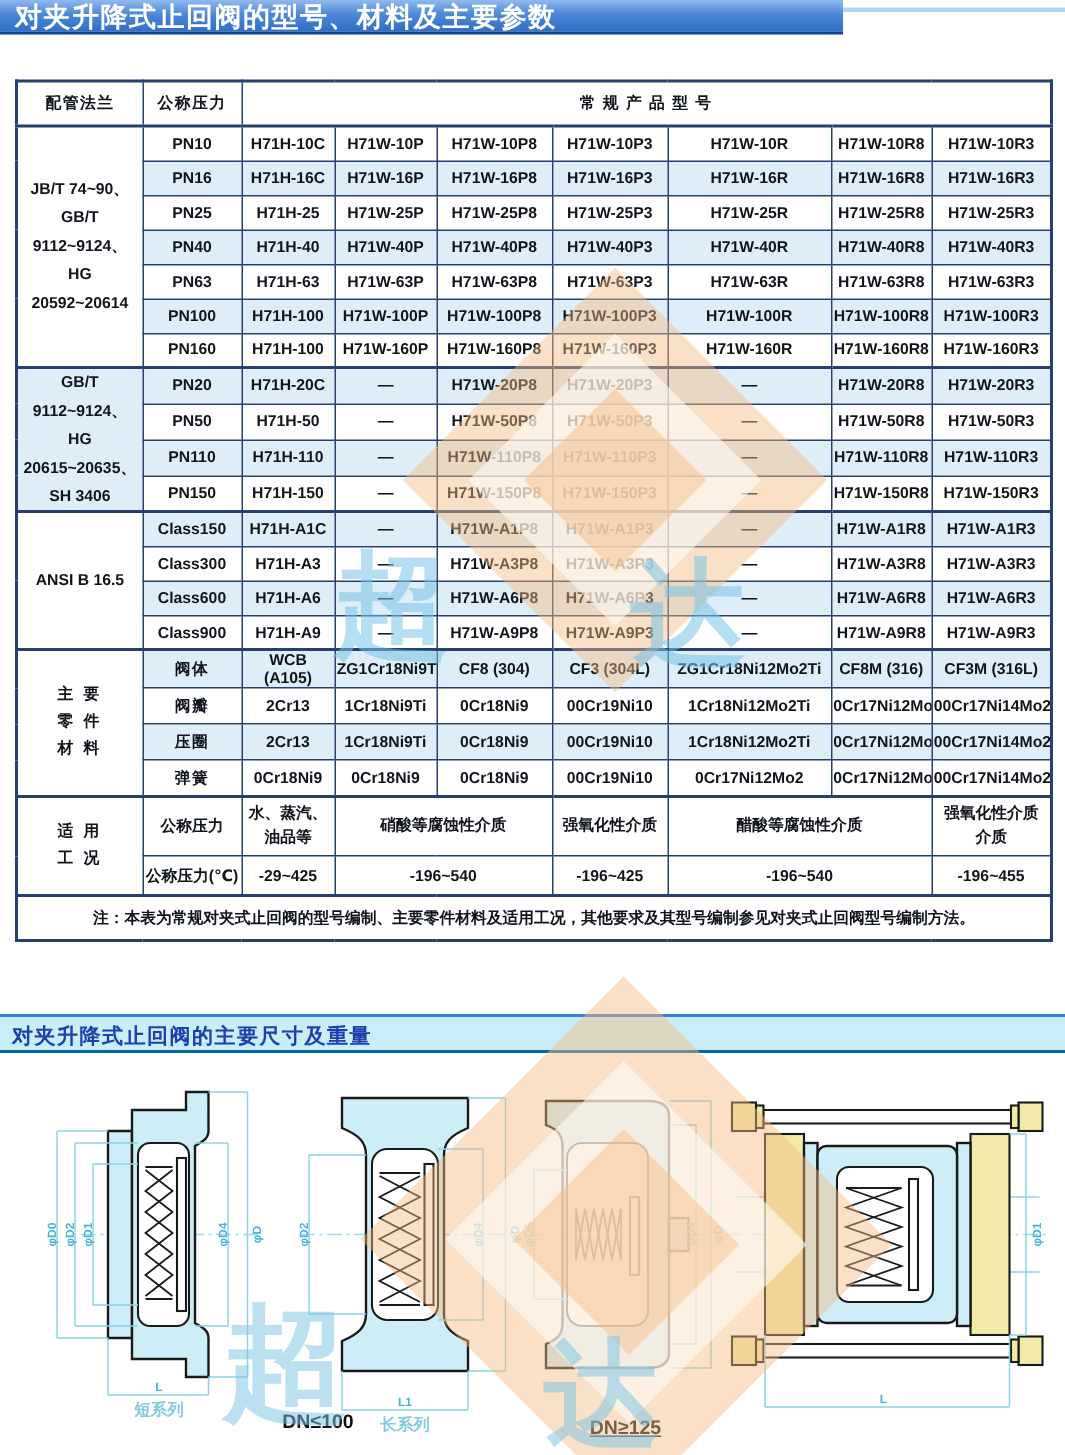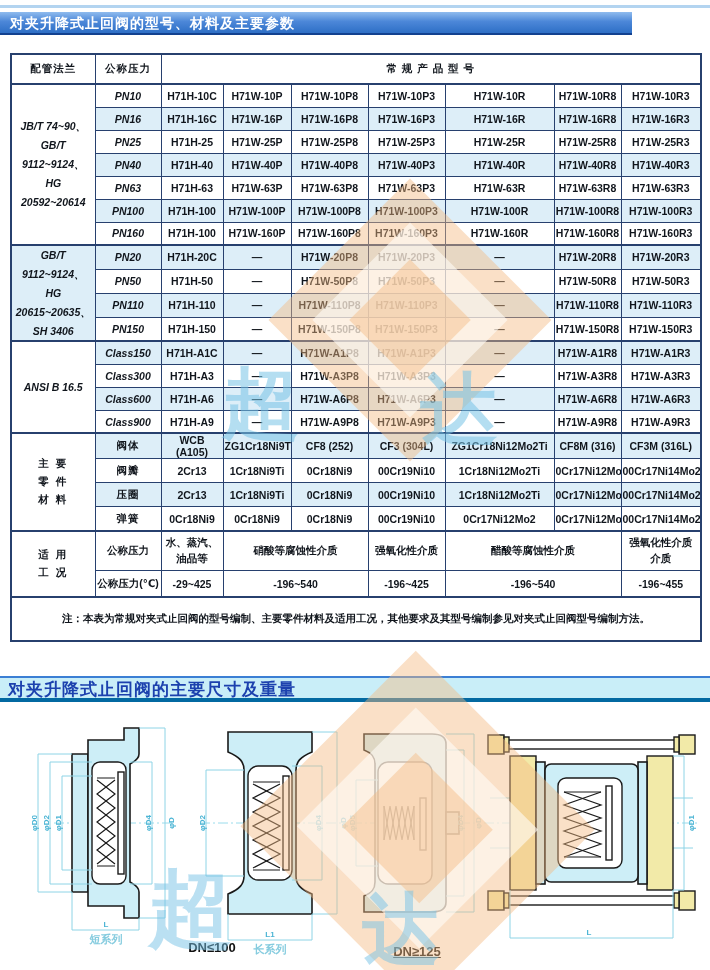--- a/index.html
+++ b/index.html
@@ -1,37 +1,37 @@
 <!DOCTYPE html>
 <html><head>
 <meta charset="utf-8">
 <style>
   html,body{margin:0;padding:0;background:#fff;}
   .page{position:relative;width:710px;height:970px;background:#ffffff;overflow:hidden;
         font-family:"Liberation Sans","DejaVu Sans",sans-serif;}
   
   .topstrip{position:absolute;left:0;top:5px;width:710px;height:3px;background:#b3d4f0;}
-  .titlebar1{position:absolute;left:0;top:12px;width:632px;height:23px;
+  .titlebar1{position:absolute;left:0;top:0;width:562px;height:23px;
              background:linear-gradient(#8fbbee 0%,#4c87d8 45%,#2e6fc6 100%);
-             border-bottom:2px solid #12418f;color:#ffffff;font-size:14px;font-weight:bold;
+             border-bottom:2px solid #12418f;color:#ffffff;font-size:18px;font-weight:bold;
              line-height:23px;padding-left:10px;box-sizing:border-box;letter-spacing:1px;}
   .titlebar2{position:absolute;left:0;top:676px;width:710px;height:26px;background:#c9eef8;
-             border-top:2px solid #3b7fd4;border-bottom:4px solid #0369a1;color:#1c41ae;
-             font-size:17px;font-weight:bold;line-height:24px;padding-left:8px;
+             border-top:2px solid #3b7fd4;border-bottom:2px solid #0369a1;color:#1c41ae;
+             font-size:14px;font-weight:bold;line-height:24px;padding-left:8px;
              box-sizing:border-box;letter-spacing:1px;}
   
   table.main{position:absolute;left:10px;top:53px;width:690px;border-collapse:collapse;
              table-layout:fixed;border:2px solid #27406e;background:#fff;}
   table.main td{border:1px solid #27406e;text-align:center;vertical-align:middle;
                 padding:0 1px;font-size:10.5px;font-weight:bold;color:#10151c;overflow:hidden;}
   .r-head{height:30px;} .r-model{height:23px;} .r-mat{height:24px;}
-  .r-media{height:40px;} .r-temp{height:26px;} .r-note{height:44px;}
+  .r-media{height:40px;} .r-temp{height:26px;} .r-note{height:30px;}
   td.head{font-size:12px;letter-spacing:1px;margin-top:32px;}
-  td.pressure-cell{font-weight:normal;font-size:10.5px;font-style:italic;}
-  td.flange-cell{font-size:9.5px;line-height:1.8;font-style:italic;}
+  td.pressure-cell{font-weight:normal;font-size:10.5px;}
+  td.flange-cell{font-size:9.5px;line-height:1.8;}
   td.seclabel{font-size:11px;line-height:1.7;letter-spacing:2px;}
   td.mat-cell{font-size:9.5px;}
   td.part-cell{font-size:10.5px;letter-spacing:1px;}
   td.cond-label{font-size:10.5px;}
   td.media-cell{font-size:10.5px;line-height:1.5;}
   td.note-cell{text-align:left;padding:4px 6px;font-size:10.5px;}
   .pre{white-space:pre-line;}
   tr.stripe>td:not(.flange-cell):not(.seclabel){background:#ddeef8;}
   td.hl{background:#ddeef8;}
   tr.grp-top>td{border-top:2px solid #27406e;}
@@ -258,21 +258,21 @@
           <td class="model-cell">H71W-A9R8</td>
           <td class="model-cell">H71W-A9R3</td>
         </tr>
         <tr class="r-mat stripe grp-top">
           <td class="seclabel pre" rowspan="4">主 要
 零 件
 材 料</td>
           <td class="part-cell">阀体</td>
           <td class="mat-cell">WCB (A105)</td>
           <td class="mat-cell">ZG1Cr18Ni9Ti</td>
-          <td class="mat-cell">CF8 (252)</td>
+          <td class="mat-cell">CF8 (304)</td>
           <td class="mat-cell">CF3 (304L)</td>
           <td class="mat-cell">ZG1Cr18Ni12Mo2Ti</td>
           <td class="mat-cell">CF8M (316)</td>
           <td class="mat-cell">CF3M (316L)</td>
         </tr>
         <tr class="r-mat">
           <td class="part-cell">阀瓣</td>
           <td class="mat-cell">2Cr13</td>
           <td class="mat-cell">1Cr18Ni9Ti</td>
           <td class="mat-cell">0Cr18Ni9</td>

